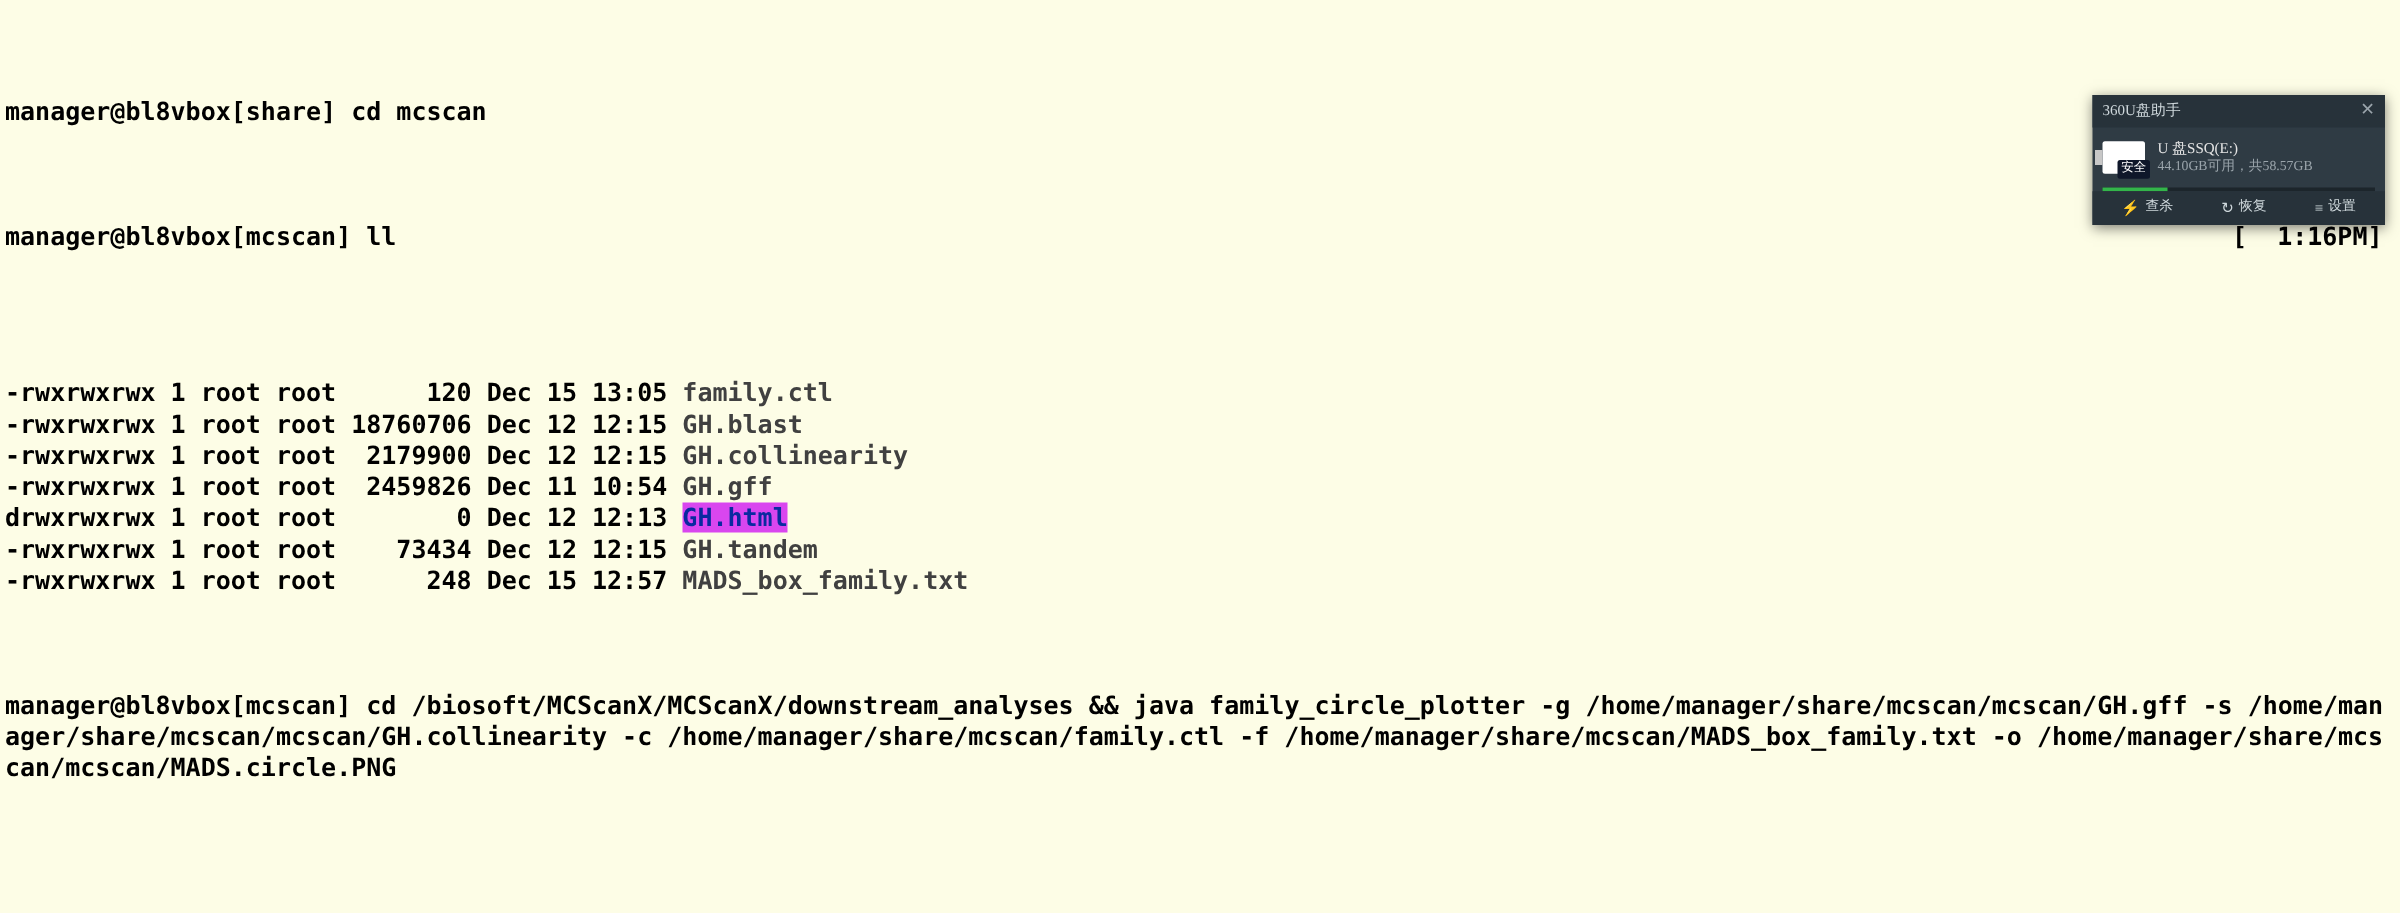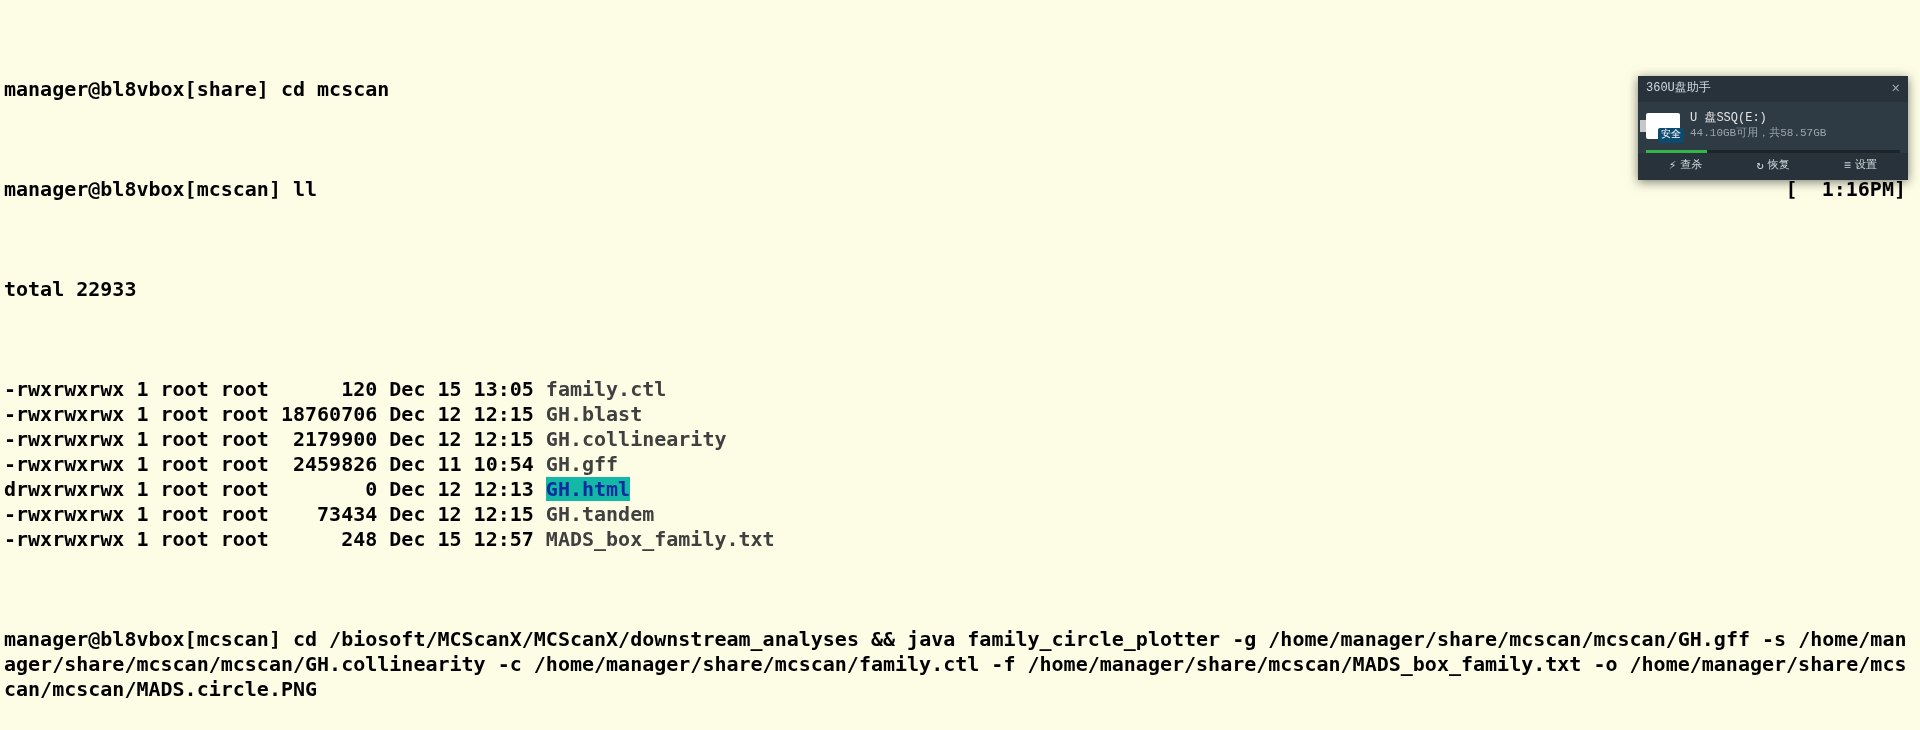--- a/index.html
+++ b/index.html
@@ -21,37 +21,37 @@
   }
   .row {
     display: flex;
     justify-content: space-between;
     gap: 40px;
   }
   .row .left { flex: 1; }
   .row .right { padding-right: 10px; }
   .green { color: #404040; }
   .hl {
-    background: #14b8a6;
+    background: #d946ef;
     color: #0a2aa0;
   }
   .wrap {
     white-space: pre-wrap;
     word-break: break-all;
   }
 
   
   .popup {
     position: absolute;
     top: 76px;
     right: 12px;
-    width: 270px;
+    width: 234px;
     background: #2f3b44;
     color: #cfd8dc;
-    font-family: Liberation Mono, monospace;
+    font-family: Liberation Serif, serif;
     font-size: 12px;
     font-weight: normal;
     box-shadow: 0 2px 10px rgba(0,0,0,0.5);
   }
   .popup-header {
     display: flex;
     justify-content: space-between;
     align-items: center;
     background: #27323a;
     padding: 4px 8px;
@@ -82,21 +82,21 @@
     left: -6px;
     top: 7px;
     width: 6px;
     height: 12px;
     background: #c7c7c7;
   }
   .badge {
     position: absolute;
     right: -4px;
     bottom: -4px;
-    background: #0c4a6e;
+    background: #0f172a;
     color: #fff;
     font-size: 10px;
     padding: 1px 3px;
     border-radius: 2px;
   }
   .popup-info { line-height: 1.4; }
   .popup-info .name { color: #e5e5e5; }
   .popup-info .cap { color: #9aa4ab; font-size: 11px; }
   .popup-bar {
     height: 3px;
@@ -135,21 +135,20 @@
   <div class="row">
     <span class="left"><span>manager@bl8vbox[share]</span> <span>cd mcscan</span></span>
     <span class="right">[  1:16PM]</span>
   </div>
 
   <div class="row">
     <span class="left"><span>manager@bl8vbox[mcscan]</span> <span>ll</span></span>
     <span class="right">[  1:16PM]</span>
   </div>
 
-  <div>total 22933</div>
 
   <div id="ls-block"><div><span>-rwxrwxrwx 1 root root      120 Dec 15 13:05 </span><span class="green">family.ctl</span></div><div><span>-rwxrwxrwx 1 root root 18760706 Dec 12 12:15 </span><span class="green">GH.blast</span></div><div><span>-rwxrwxrwx 1 root root  2179900 Dec 12 12:15 </span><span class="green">GH.collinearity</span></div><div><span>-rwxrwxrwx 1 root root  2459826 Dec 11 10:54 </span><span class="green">GH.gff</span></div><div><span>drwxrwxrwx 1 root root        0 Dec 12 12:13 </span><span class="hl">GH.html</span></div><div><span>-rwxrwxrwx 1 root root    73434 Dec 12 12:15 </span><span class="green">GH.tandem</span></div><div><span>-rwxrwxrwx 1 root root      248 Dec 15 12:57 </span><span class="green">MADS_box_family.txt</span></div></div>
 
   <div class="wrap"><span>manager@bl8vbox[mcscan]</span> <span>cd /biosoft/MCScanX/MCScanX/downstream_analyses &amp;&amp; java family_circle_plotter -g /home/manager/share/mcscan/mcscan/GH.gff -s /home/manager/share/mcscan/mcscan/GH.collinearity -c /home/manager/share/mcscan/family.ctl -f /home/manager/share/mcscan/MADS_box_family.txt -o /home/manager/share/mcscan/mcscan/MADS.circle.PNG</span></div>
 
   
 
   
 
   

